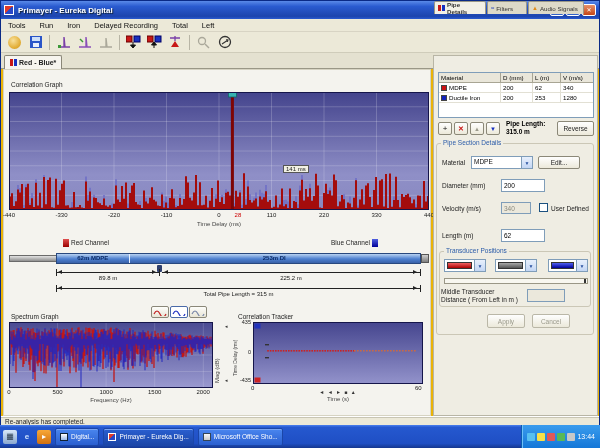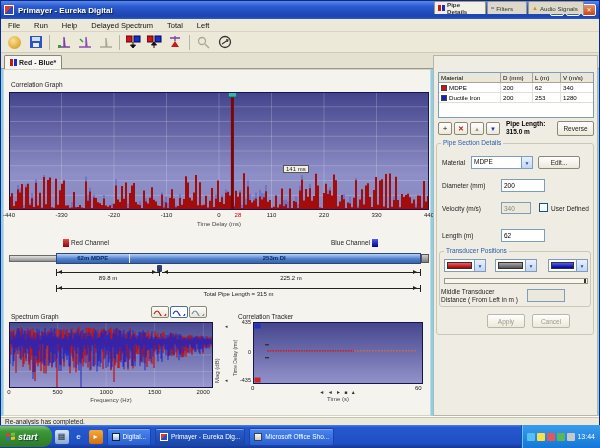--- a/index.html
+++ b/index.html
@@ -1,19 +1,19 @@
 <!DOCTYPE html>
 <html><head>
 <meta charset="utf-8">
 <style>
   html,body{margin:0;padding:0}
   *{box-sizing:border-box;font-family:"Liberation Sans",sans-serif}
   #screen{position:relative;width:600px;height:448px;background:#3a6ea5;overflow:hidden}
   .a{position:absolute}
-  .win{left:0;top:0;width:600px;height:425px;background:#7dd3fc;border:1px solid #0a2a86}
+  .win{left:0;top:0;width:600px;height:425px;background:#eab308;border:1px solid #0a2a86}
   .titlebar{left:0;top:0;width:598px;height:18px;background:linear-gradient(180deg,#5a8ae8 0%,#2a5bd0 30%,#1c44ad 85%,#2a5bd0 100%);display:flex;align-items:center;padding:0 3px;color:#fff}
   .title-text{font-size:8px;font-weight:bold;margin-left:4px;text-shadow:1px 1px 1px #123}
   .winbtn{width:14px;height:12px;border-radius:2px;border:1px solid #fff;color:#fff;font-size:6px;line-height:10px;text-align:center;margin-left:2px;background:linear-gradient(#6f98ea,#2f5fc6)}
   .winbtn.close{background:linear-gradient(#e8926a,#c44516)}
   .menubar{left:0;top:18px;width:598px;height:13px;background:#ece9d8;display:flex;align-items:center;border-bottom:1px solid #d8d4c4}
   .menuitem{font-size:7.5px;color:#111;padding:1px 7px;cursor:default}
   .toolbar{left:0;top:31px;width:598px;height:21px;background:#ece9d8;display:flex;align-items:center;gap:2px;padding:0 4px;border-bottom:1px solid #cfccba}
   .tbtn{width:19px;height:17px;display:flex;align-items:center;justify-content:center;border:1px solid transparent;border-radius:2px}
   .tsep{width:1px;height:15px;background:#b8b5a5;margin:0 2px}
   .tabstrip{left:0;top:52px;width:598px;height:16px;background:#e4e1d0;border-bottom:1px solid #9a9786}
@@ -70,24 +70,24 @@
       <span style="display:inline-block;width:10px;height:10px;background:linear-gradient(135deg,#e03a2a 50%,#2a48c8 50%);border:1px solid #fff"></span>
       <span class="title-text">Primayer - Eureka Digital</span>
       <span style="margin-left:auto;display:flex">
         <span class="winbtn">_</span>
         <span class="winbtn">□</span>
         <span class="winbtn close">✕</span>
       </span>
     </div>
 
     <div class="a menubar">
-      <span class="menuitem">File</span>
+      <span class="menuitem">Tools</span>
       <span class="menuitem">Run</span>
-      <span class="menuitem">Help</span>
-      <span class="menuitem">Delayed Spectrum</span>
+      <span class="menuitem">Iron</span>
+      <span class="menuitem">Delayed Recording</span>
       <span class="menuitem">Total</span>
       <span class="menuitem">Left</span>
     </div>
 
     <div class="a toolbar">
       <span class="tbtn">
           <span style="width:13px;height:13px;border-radius:50%;background:radial-gradient(circle at 40% 35%,#f8e09a,#e0a82c 70%,#96660e);display:inline-block"></span>
         </span>
       <span class="tbtn">
           <span style="width:12px;height:12px;background:#2a55c8;display:inline-block;position:relative">
@@ -459,29 +459,20 @@
 
     <div class="a btn dis" style="left:486px;top:313px;width:38px;height:14px">Apply</div>
     <div class="a btn dis" style="left:531px;top:313px;width:38px;height:14px">Cancel</div>
 
     <div class="a statusbar">
       <span style="font-size:6.5px;color:#222;padding-left:4px">Re-analysis has completed.</span>
     </div>
   </div>
 
   <div class="a taskbar">
-    <div class="startbtn">
-      <span class="flag">
-        <span style="background:#e33e2b"></span>
-          <span style="background:#71bf44"></span>
-          <span style="background:#2a6fd6"></span>
-          <span style="background:#f4bd27"></span>
-      </span>
-      <span>start</span>
-    </div>
     <span class="ql" style="background:linear-gradient(#d8e8f8,#8aa8d0);color:#234">▦</span>
     <span class="ql" style="background:transparent;color:#cfe4ff;font-weight:bold">e</span>
     <span class="ql" style="background:linear-gradient(#f8a838,#d07010)">▸</span>
     <div class="task">
       <span style="width:8px;height:8px;background:linear-gradient(#fff,#9ab8e8);border:1px solid #123"></span>
       <span>Digital...</span>
     </div>
     <div class="task" style="background:linear-gradient(#2a5fd0,#1b46a8)">
       <span style="width:8px;height:8px;background:linear-gradient(135deg,#e03a2a 50%,#2a48c8 50%);border:1px solid #fff"></span>
       <span>Primayer - Eureka Dig...</span>

